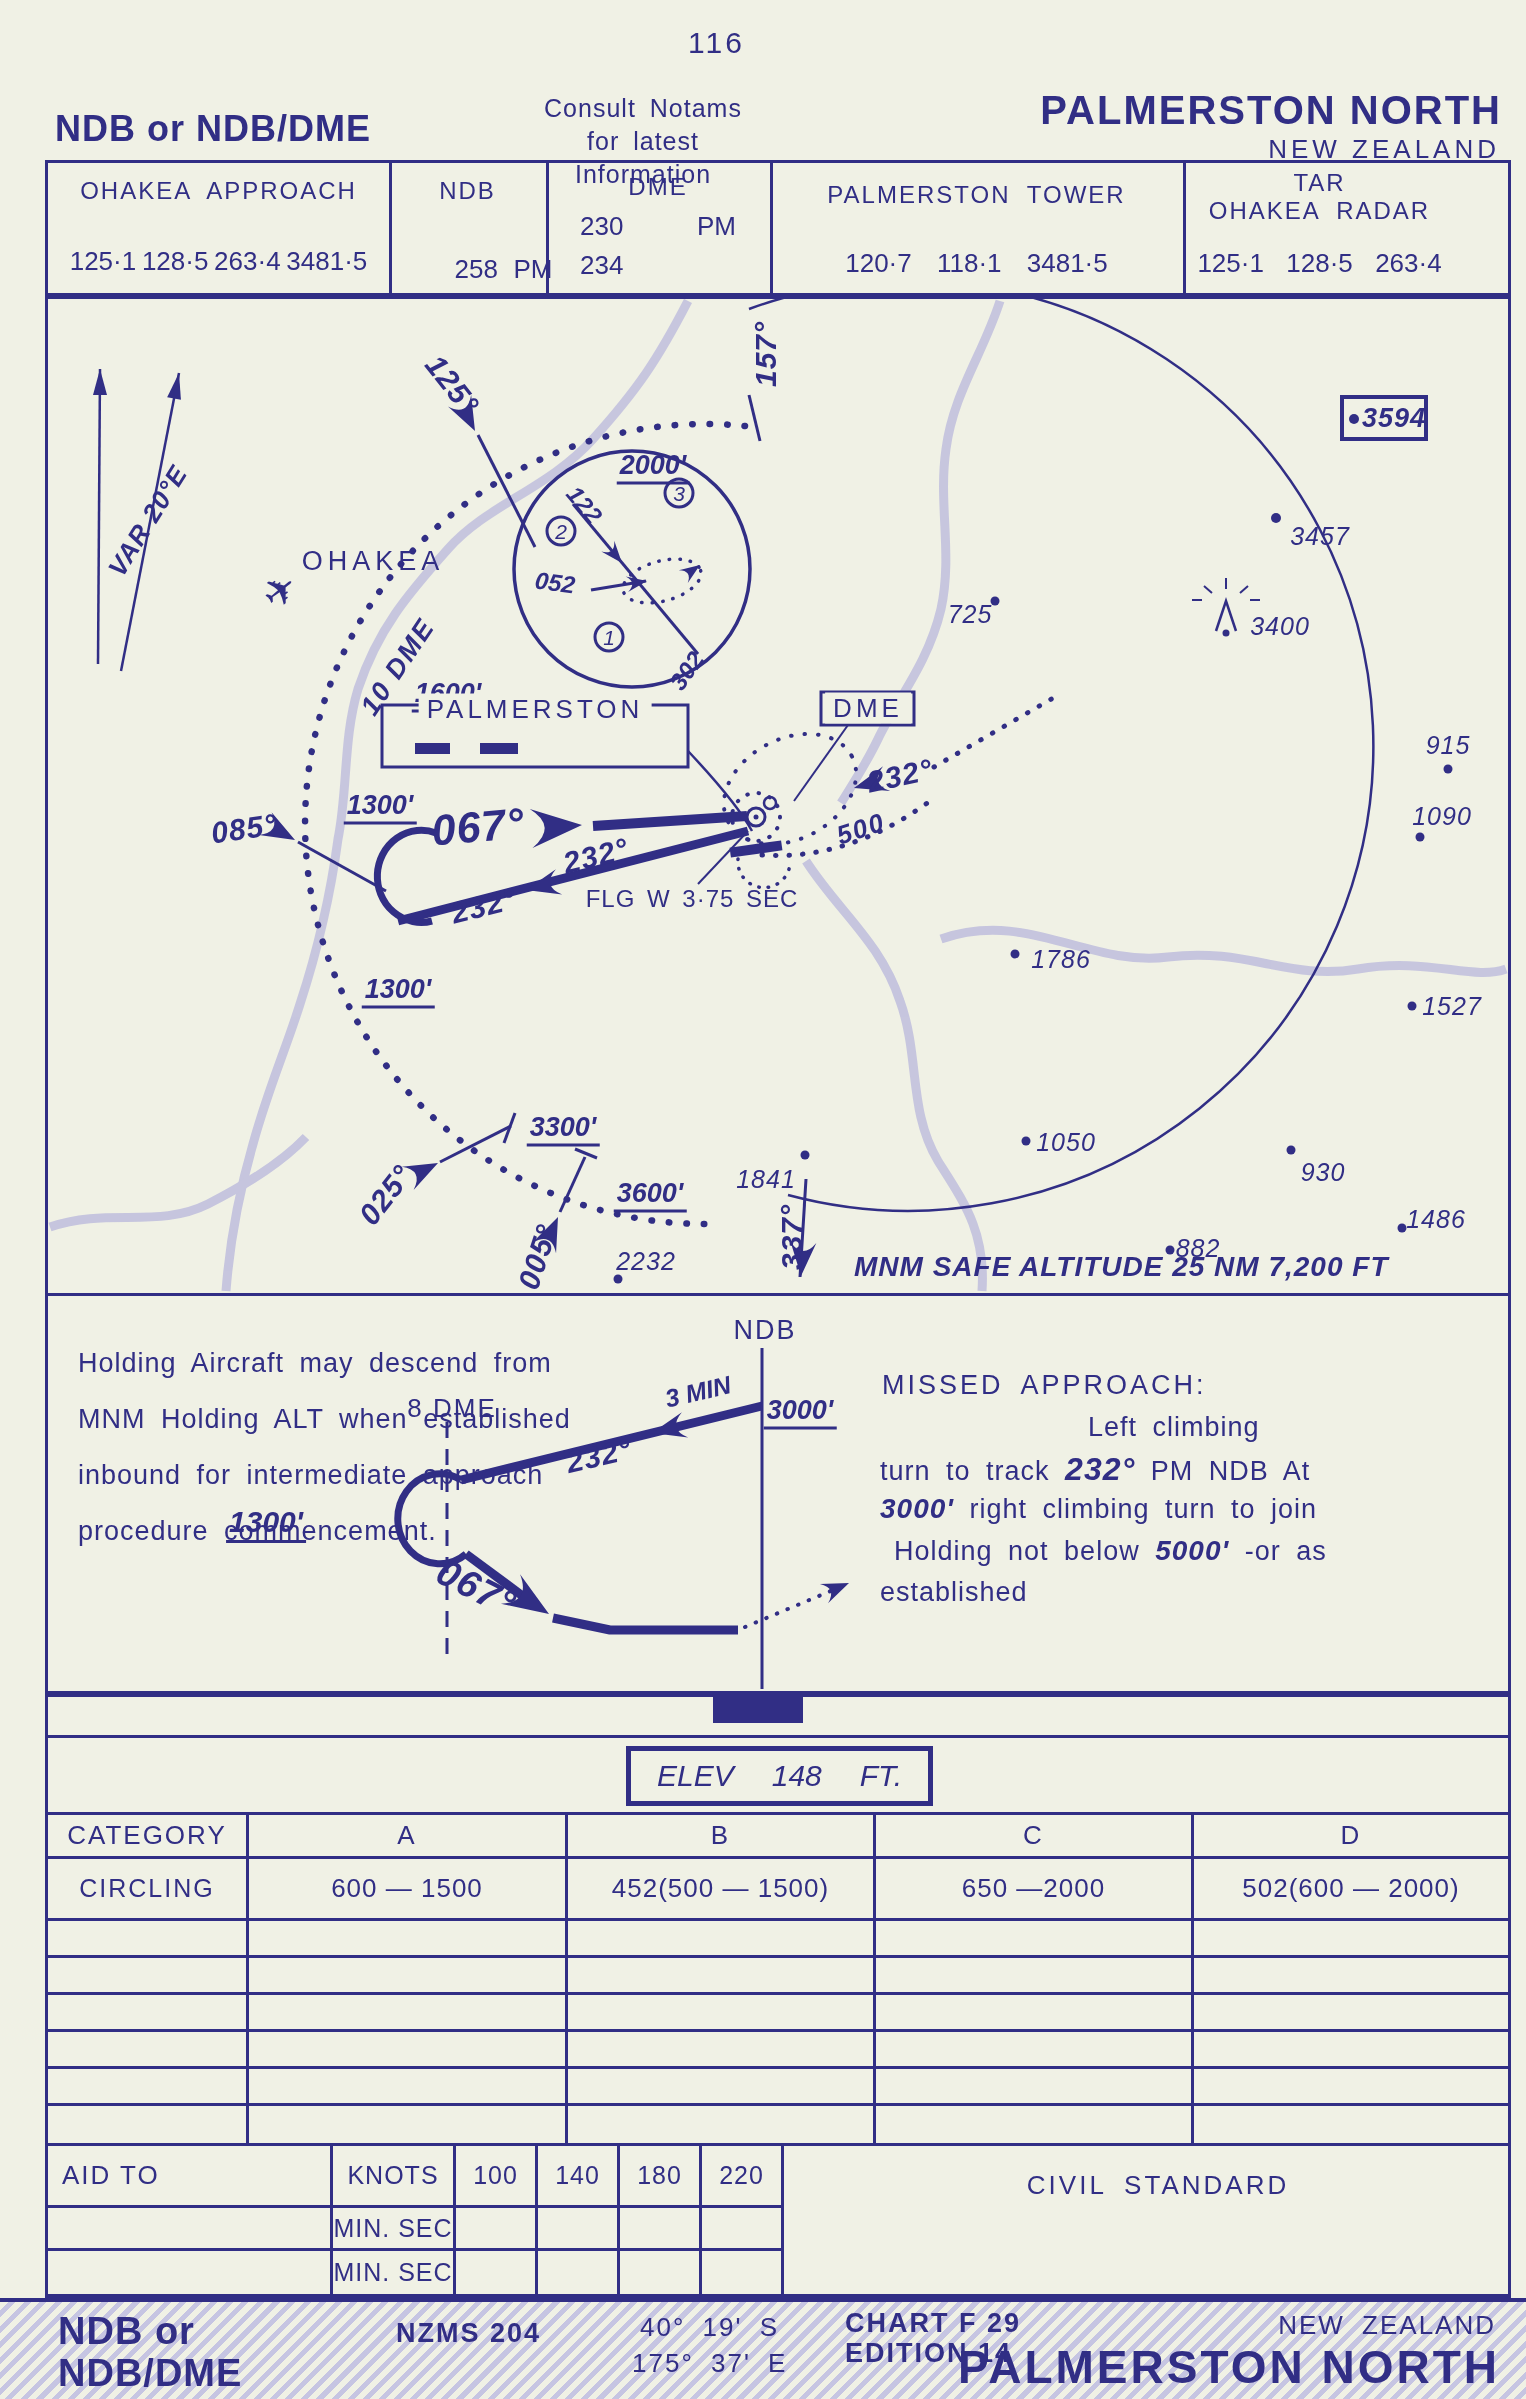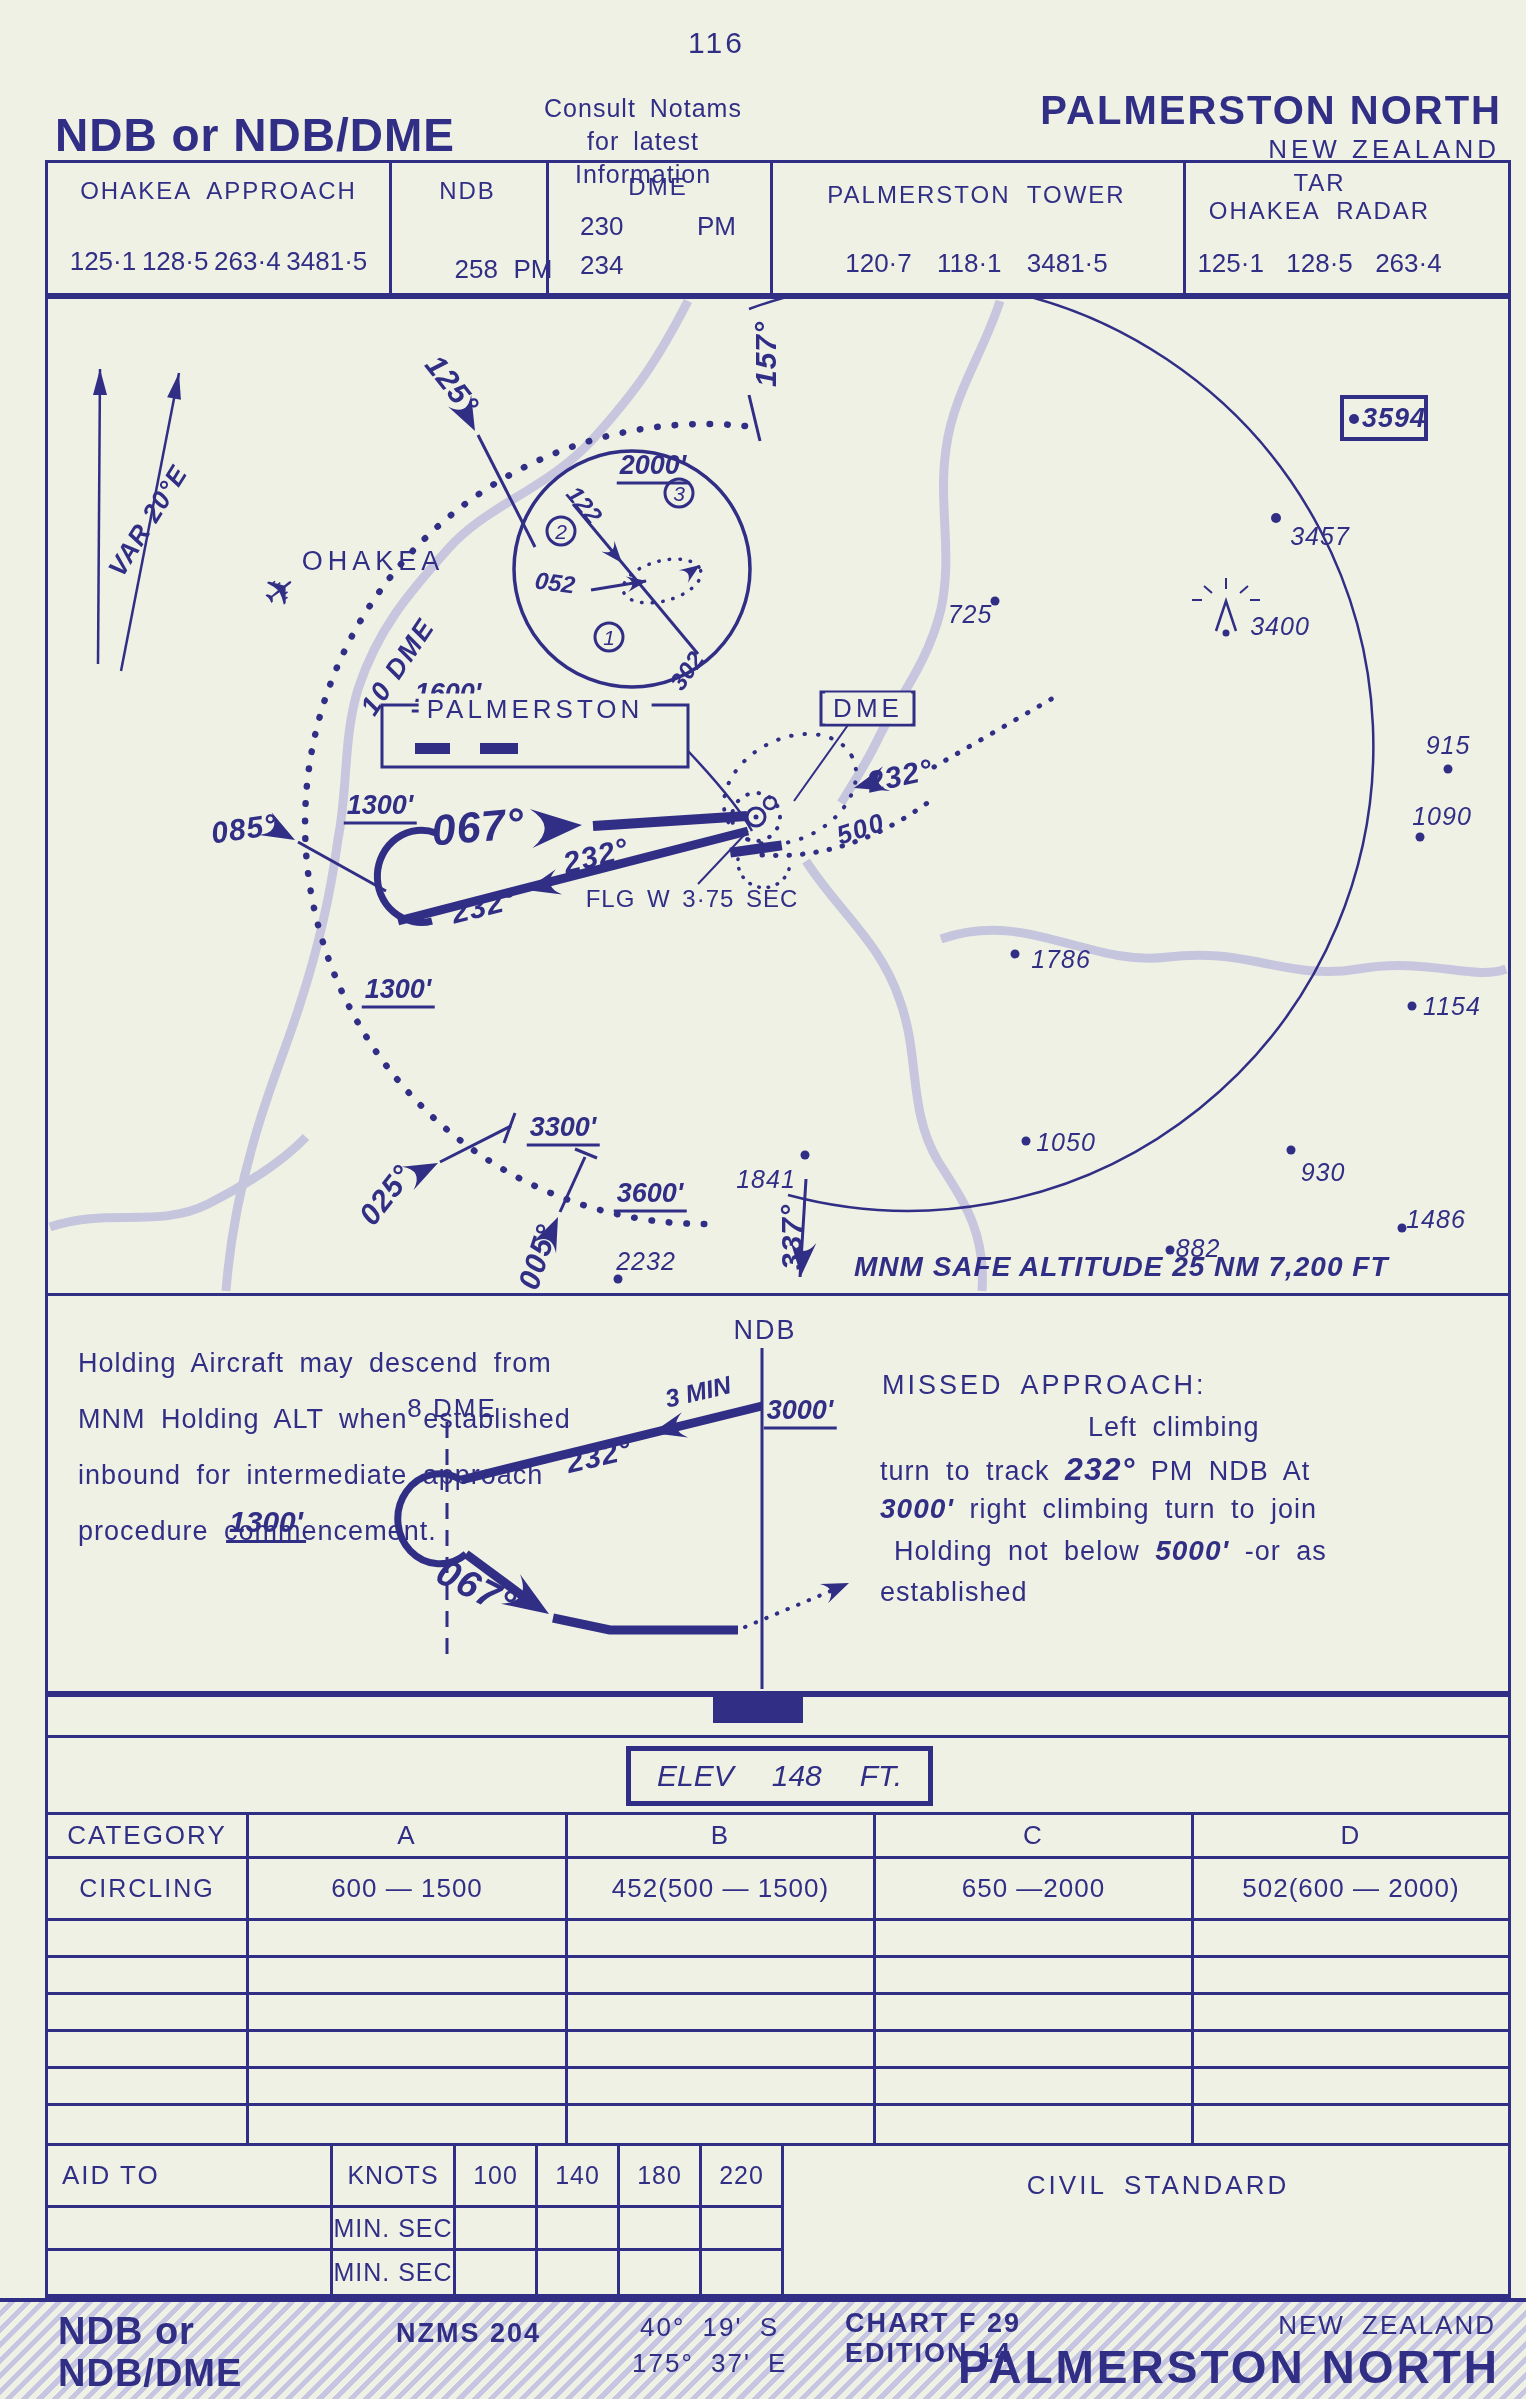--- a/index.html
+++ b/index.html
@@ -6,21 +6,21 @@
     --ink:#312e85;
     --paper:#f0f1e5;
     --river:#bfbedd;
   }
   *{margin:0;padding:0;box-sizing:border-box;}
   body{background:#ddd;font-family:"Liberation Sans",sans-serif;color:var(--ink);}
   .page{position:relative;width:1526px;height:2399px;background:var(--paper);overflow:hidden;}
   .abs{position:absolute;}
   
   .pageno{font-size:30px;letter-spacing:3px;}
-  .hdr-title{font-size:46px;font-weight:bold;letter-spacing:1px;}
+  .hdr-title{font-size:36px;font-weight:bold;letter-spacing:1px;}
   .hdr-notam{font-size:25px;text-align:center;line-height:33px;letter-spacing:1px;word-spacing:6px;}
   .hdr-airport{font-size:40px;font-weight:bold;letter-spacing:2px;text-align:right;}
   .hdr-country{font-size:26px;letter-spacing:4px;text-align:right;}
   
   .freqbox{left:45px;top:160px;width:1466px;height:136px;border:3px solid var(--ink);}
   .vd{position:absolute;top:0;width:3px;height:100%;background:var(--ink);}
   .fcell{position:absolute;top:0;height:100%;}
   .ftitle{position:absolute;width:100%;text-align:center;font-size:24px;letter-spacing:2px;word-spacing:8px;}
   .fvals{position:absolute;width:100%;display:flex;justify-content:space-evenly;font-size:26px;}
   .mapbox{left:45px;top:296px;width:1466px;height:1000px;border:3px solid var(--ink);}
@@ -266,21 +266,21 @@
     <div class="ml msa" style="left:806px;top:952px;">MNM SAFE ALTITUDE 25 NM   7,200 FT</div>
     <div class="ml spot" style="left:598px;top:962px;transform:translate(-50%,-50%);">2232</div>
     <div class="ml spot" style="left:718px;top:880px;transform:translate(-50%,-50%);">1841</div>
     <div class="ml spot" style="left:1346px;top:119px;font-size:27px;font-weight:bold;transform:translate(-50%,-50%);">3594</div>
     <div class="ml spot" style="left:1272px;top:237px;transform:translate(-50%,-50%);">3457</div>
     <div class="ml spot" style="left:1232px;top:327px;transform:translate(-50%,-50%);">3400</div>
     <div class="ml spot" style="left:922px;top:315px;transform:translate(-50%,-50%);">725</div>
     <div class="ml spot" style="left:1400px;top:446px;transform:translate(-50%,-50%);">915</div>
     <div class="ml spot" style="left:1394px;top:517px;transform:translate(-50%,-50%);">1090</div>
     <div class="ml spot" style="left:1013px;top:660px;transform:translate(-50%,-50%);">1786</div>
-    <div class="ml spot" style="left:1404px;top:707px;transform:translate(-50%,-50%);">1154</div>
+    <div class="ml spot" style="left:1404px;top:707px;transform:translate(-50%,-50%);">1527</div>
     <div class="ml spot" style="left:1018px;top:843px;transform:translate(-50%,-50%);">1050</div>
     <div class="ml spot" style="left:1275px;top:873px;transform:translate(-50%,-50%);">930</div>
     <div class="ml spot" style="left:1150px;top:949px;transform:translate(-50%,-50%);">882</div>
     <div class="ml spot" style="left:1388px;top:920px;transform:translate(-50%,-50%);">1486</div>
   </div>
 
   <div class="abs profilebox">
     <svg width="1460" height="395" viewBox="0 0 1460 395">
       <g stroke="#312e85" fill="none">
         <line x1="714" y1="52" x2="714" y2="393" stroke-width="3"></line>

